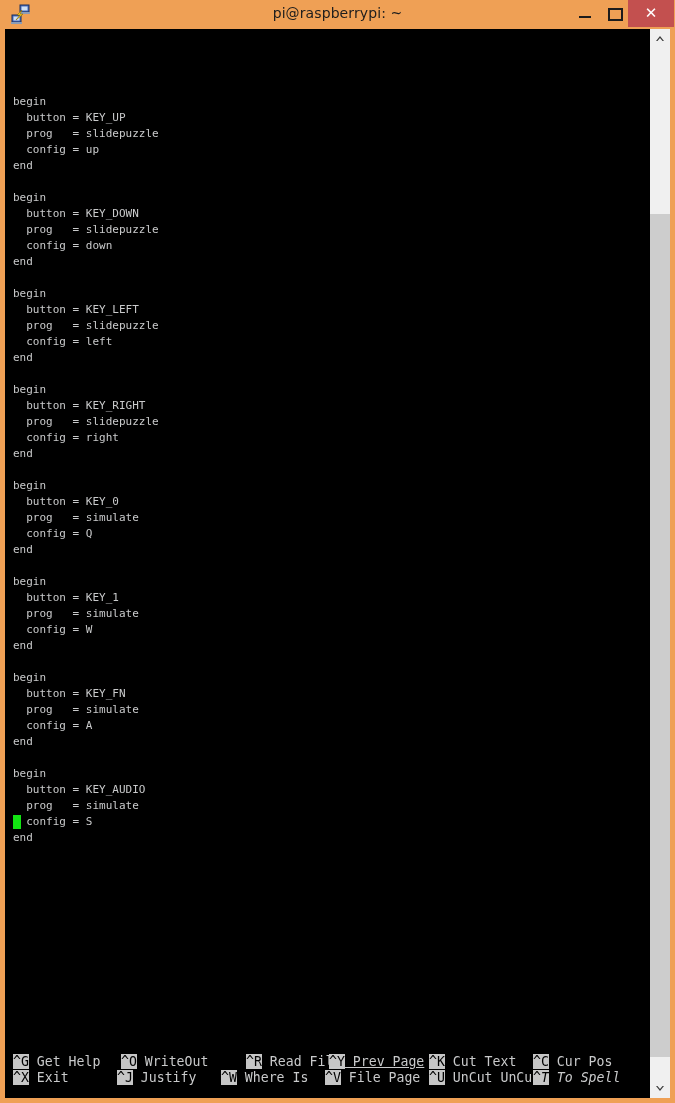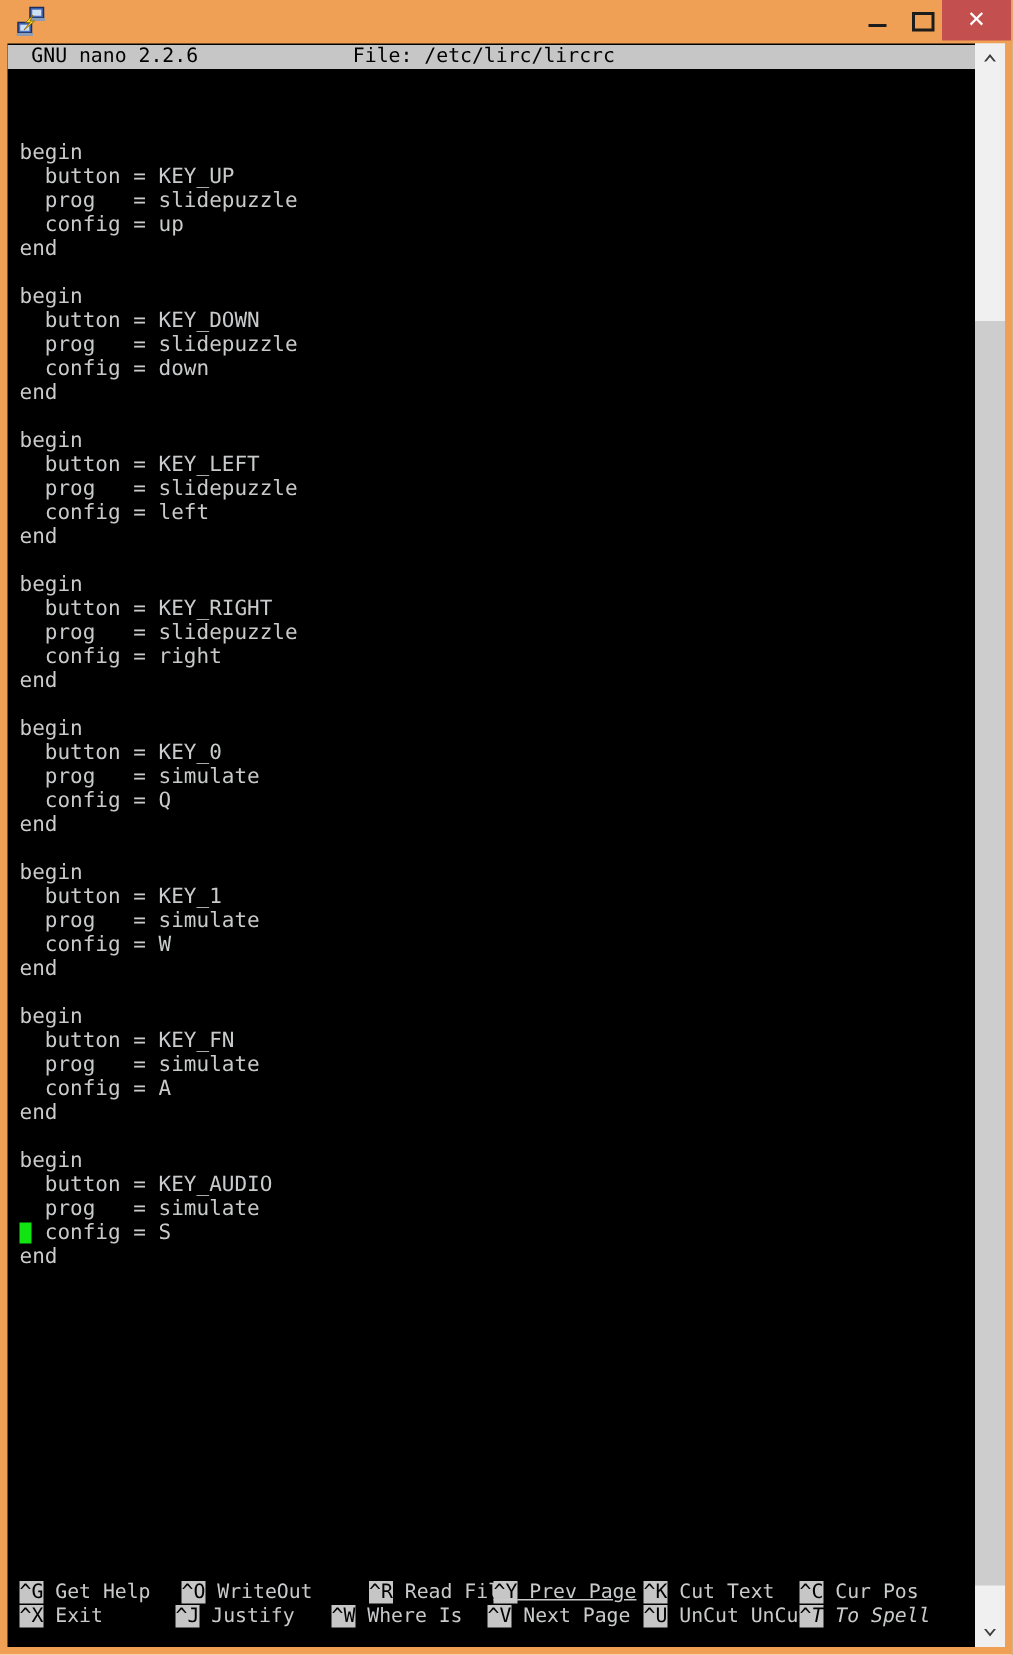--- a/index.html
+++ b/index.html
@@ -103,21 +103,21 @@
     line-height: 16px;
     white-space: pre;
   }
 
   #editor {
     position: absolute;
     left: 0; top: 17px;
     width: 645px;
     height: 1000px;
     color: #c9cacb;
-    font-size: 14px;
+    font-size: 11px;
     line-height: 16px;
     white-space: pre;
   }
   .eline {
     height: 16px;
     white-space: pre;
     padding-left: 8px;
     box-sizing: border-box;
   }
   #cursor {
@@ -201,54 +201,54 @@
       <svg width="21" height="21" viewBox="0 0 21 21">
         <rect x="9" y="1" width="9" height="7" fill="#4a6fbf" stroke="#1b2f5e" stroke-width="1"></rect>
         <rect x="10.5" y="2.5" width="6" height="4" fill="#cfe0f5"></rect>
         <rect x="8" y="8" width="11" height="2" fill="#8c9cb5"></rect>
         <rect x="1" y="11" width="9" height="7" fill="#4a6fbf" stroke="#1b2f5e" stroke-width="1"></rect>
         <rect x="2.5" y="12.5" width="6" height="4" fill="#cfe0f5"></rect>
         <rect x="0" y="18" width="11" height="2" fill="#8c9cb5"></rect>
         <path d="M11 6 L6 11 L9 11 L5 16 L12 10 L9 10 Z" fill="#ffd21f" stroke="#8a6b00" stroke-width="0.6"></path>
       </svg>
     </span>
+    <div id="title-text">pi@raspberrypi: ~</div>
     <div class="winbtn" id="btn-min">
       <span class="glyph"></span>
     </div>
     <div class="winbtn" id="btn-max">
       <span class="glyph"></span>
     </div>
     <div class="winbtn" id="btn-close">
       <span class="glyph">✕</span>
     </div>
   </div>
 
   <div id="terminal">
 
-    <div id="nano-header">  GNU nano 2.2.6             File: /etc/lirc/lircrc</div>
 
     <div id="editor">
       <div id="editor-lines"><div class="eline">&nbsp;</div><div class="eline">begin</div><div class="eline">  button = KEY_UP</div><div class="eline">  prog   = slidepuzzle</div><div class="eline">  config = up</div><div class="eline">end</div><div class="eline">&nbsp;</div><div class="eline">begin</div><div class="eline">  button = KEY_DOWN</div><div class="eline">  prog   = slidepuzzle</div><div class="eline">  config = down</div><div class="eline">end</div><div class="eline">&nbsp;</div><div class="eline">begin</div><div class="eline">  button = KEY_LEFT</div><div class="eline">  prog   = slidepuzzle</div><div class="eline">  config = left</div><div class="eline">end</div><div class="eline">&nbsp;</div><div class="eline">begin</div><div class="eline">  button = KEY_RIGHT</div><div class="eline">  prog   = slidepuzzle</div><div class="eline">  config = right</div><div class="eline">end</div><div class="eline">&nbsp;</div><div class="eline">begin</div><div class="eline">  button = KEY_0</div><div class="eline">  prog   = simulate</div><div class="eline">  config = Q</div><div class="eline">end</div><div class="eline">&nbsp;</div><div class="eline">begin</div><div class="eline">  button = KEY_1</div><div class="eline">  prog   = simulate</div><div class="eline">  config = W</div><div class="eline">end</div><div class="eline">&nbsp;</div><div class="eline">begin</div><div class="eline">  button = KEY_FN</div><div class="eline">  prog   = simulate</div><div class="eline">  config = A</div><div class="eline">end</div><div class="eline">&nbsp;</div><div class="eline">begin</div><div class="eline">  button = KEY_AUDIO</div><div class="eline">  prog   = simulate</div><div class="eline">  config = S</div><div class="eline">end</div><div class="eline">&nbsp;</div></div>
       <div id="cursor" style="top: 769px;"></div>
     </div>
 
     <div id="nano-footer" style="top: 1025px;">
       <div class="frow" id="frow1">
           <span class="fcell" style="left: 8px;"><span class="fkey">^G</span><span class="flabel"> Get Help</span></span>
           <span class="fcell" style="left: 116px;"><span class="fkey">^O</span><span class="flabel"> WriteOut</span></span>
           <span class="fcell" style="left: 216px; padding-left: 25px;"><span class="fkey">^R</span><span class="flabel"> Read File</span></span>
           <span class="fcell" style="left: 324px; text-decoration: underline;"><span class="fkey">^Y</span><span class="flabel"> Prev Page</span></span>
           <span class="fcell" style="left: 424px;"><span class="fkey">^K</span><span class="flabel"> Cut Text</span></span>
           <span class="fcell" style="left: 528px;"><span class="fkey">^C</span><span class="flabel"> Cur Pos</span></span>
         </div>
       <div class="frow" id="frow2">
           <span class="fcell" style="left: 8px;"><span class="fkey">^X</span><span class="flabel"> Exit</span></span>
           <span class="fcell" style="left: 112px;"><span class="fkey">^J</span><span class="flabel"> Justify</span></span>
           <span class="fcell" style="left: 216px;"><span class="fkey">^W</span><span class="flabel"> Where Is</span></span>
-          <span class="fcell" style="left: 320px;"><span class="fkey">^V</span><span class="flabel"> Next Page</span></span>
+          <span class="fcell" style="left: 320px;"><span class="fkey">^V</span><span class="flabel"> File Page</span></span>
           <span class="fcell" style="left: 424px;"><span class="fkey">^U</span><span class="flabel"> UnCut UnCut</span></span>
           <span class="fcell" style="left: 528px; font-style: italic;"><span class="fkey">^T</span><span class="flabel"> To Spell</span></span>
         </div>
     </div>
 
   </div>
 
   <div id="scrollbar">
     <div class="sb-arrow" id="sb-up">
       <svg width="20" height="20" viewBox="0 0 20 20">

